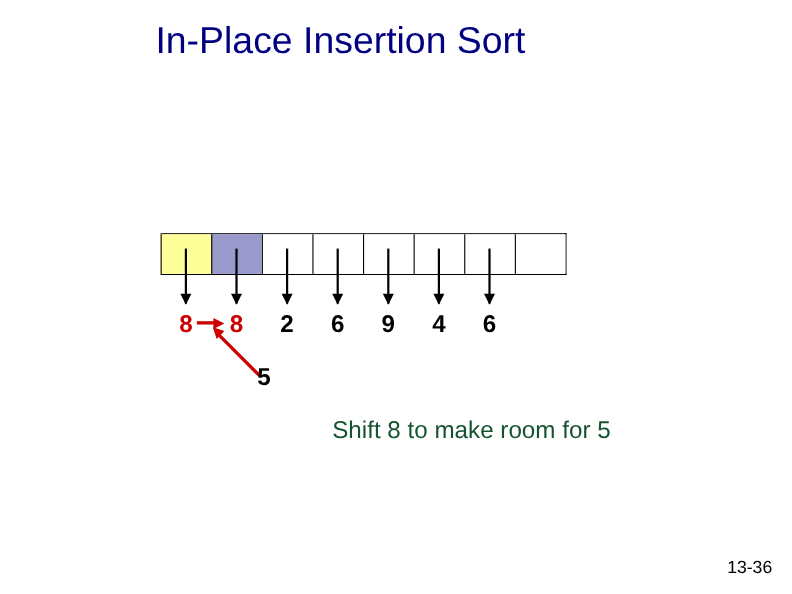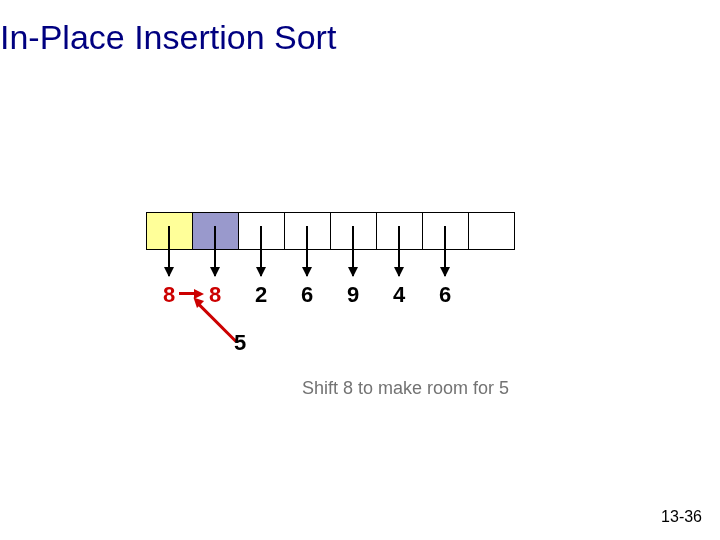--- a/index.html
+++ b/index.html
@@ -10,20 +10,21 @@
     background: #ffffff;
     font-family: Arial, Helvetica, sans-serif;
     position: relative;
     overflow: hidden;
   }
   .title {
     position: absolute;
     top: 18px;
     left: 0;
     width: 619px;
+    text-align: center;
     font-size: 34px;
     color: #000080;
   }
   .cells {
     position: absolute;
     top: 212px;
     left: 146px;
     display: flex;
     border: 1px solid #000;
     border-left: none;
@@ -84,22 +85,22 @@
   .diag-arrow-head {
     position: absolute;
     width: 0;
     height: 0;
     border-top: 5px solid transparent;
     border-bottom: 5px solid transparent;
     border-right: 10px solid #cc0000;
   }
   .caption {
     position: absolute;
-    font-size: 18px;
-    color: #737373;
+    font-size: 22px;
+    color: #14532d;
   }
   .footer {
     position: absolute;
     right: 18px;
     bottom: 14px;
     font-size: 16px;
     color: #000;
     margin-top: 28px;
   }
 </style>

